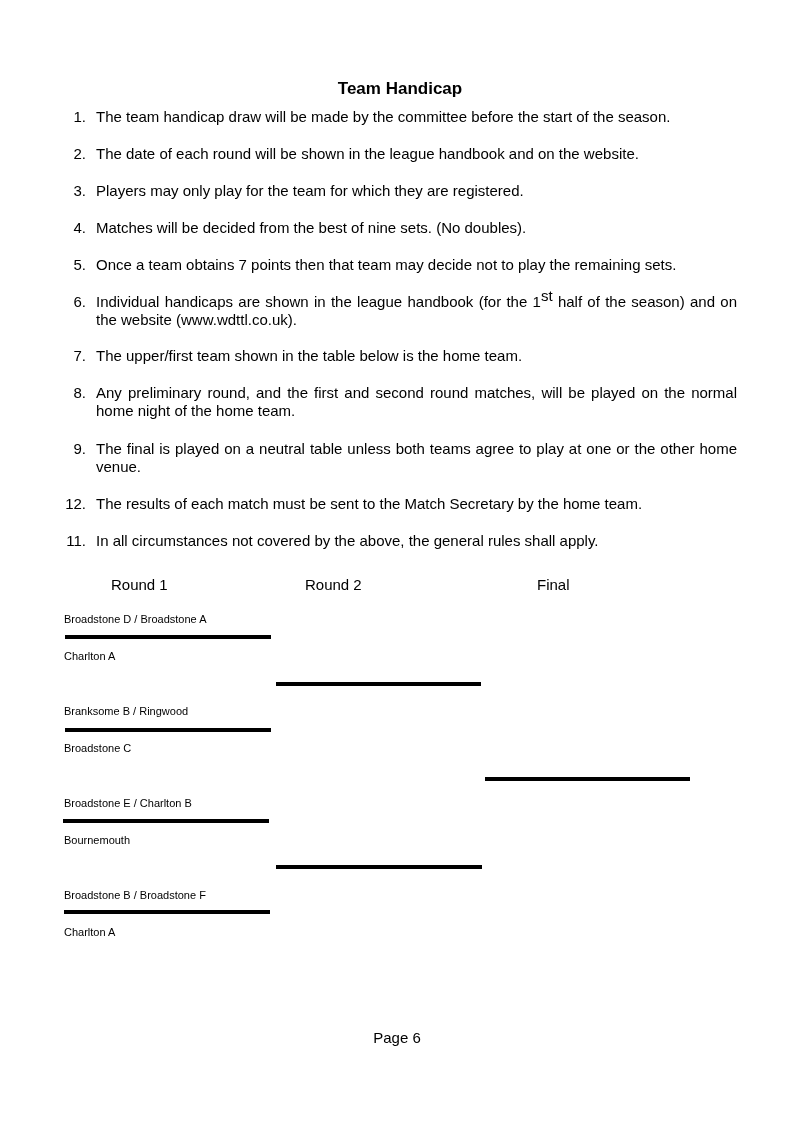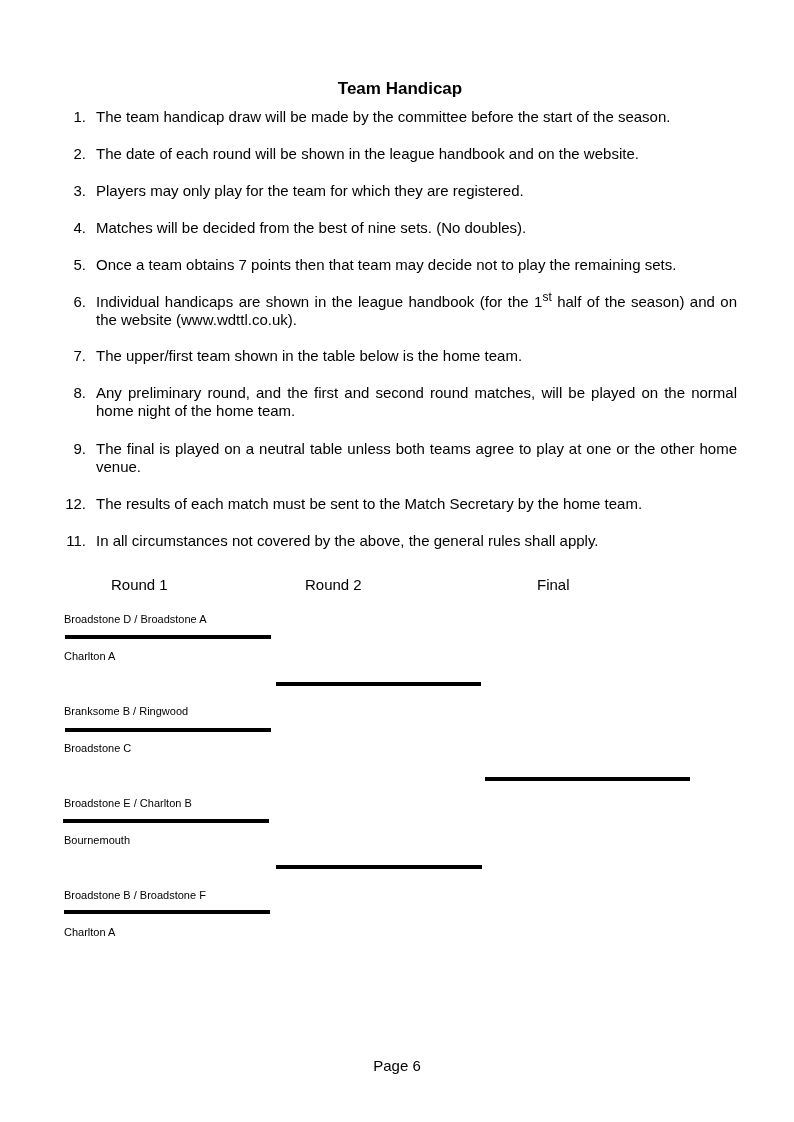--- a/index.html
+++ b/index.html
@@ -4,25 +4,25 @@
 <style>
   html, body { margin: 0; padding: 0; background: #ffffff; }
   body { width: 794px; height: 1122px; position: relative; overflow: hidden;
          font-family: "Liberation Sans", sans-serif; color: #000; }
   .title { position: absolute; top: 79px; left: 0; width: 800px; text-align: center;
            font-size: 17px; font-weight: bold; }
   .rule { position: absolute; left: 64px; width: 674px; font-size: 15px; line-height: 18px; }
   .rule .num { position: absolute; left: 0; width: 22px; text-align: right; }
   .rule .txt { position: absolute; left: 32px; width: 641px; }
   .rule .txt.justify { text-align: justify; text-align-last: left; }
-  sup { font-size: 12px; line-height: 0; vertical-align: 6px; }
+  sup { font-size: 15px; line-height: 0; vertical-align: 6px; }
   .head { position: absolute; top: 576px; font-size: 15px; font-weight: normal; }
   .team { position: absolute; left: 64px; font-size: 11px; line-height: 18px; white-space: nowrap; }
   .line { position: absolute; height: 4px; background: #000; }
-  .footer { position: absolute; top: 1029px; left: 0; width: 794px; text-align: center; font-size: 15px; margin-top: 28px; }
+  .footer { position: absolute; top: 1029px; left: 0; width: 794px; text-align: center; font-size: 15px; }
 </style>
 </head>
 <body>
 
 <div class="title">Team Handicap</div>
 
 <div>
   <div class="rule" style="top:108px">
     <span class="num">1.</span>
     <span class="txt">The team handicap draw will be made by the committee before the start of the season.</span>

